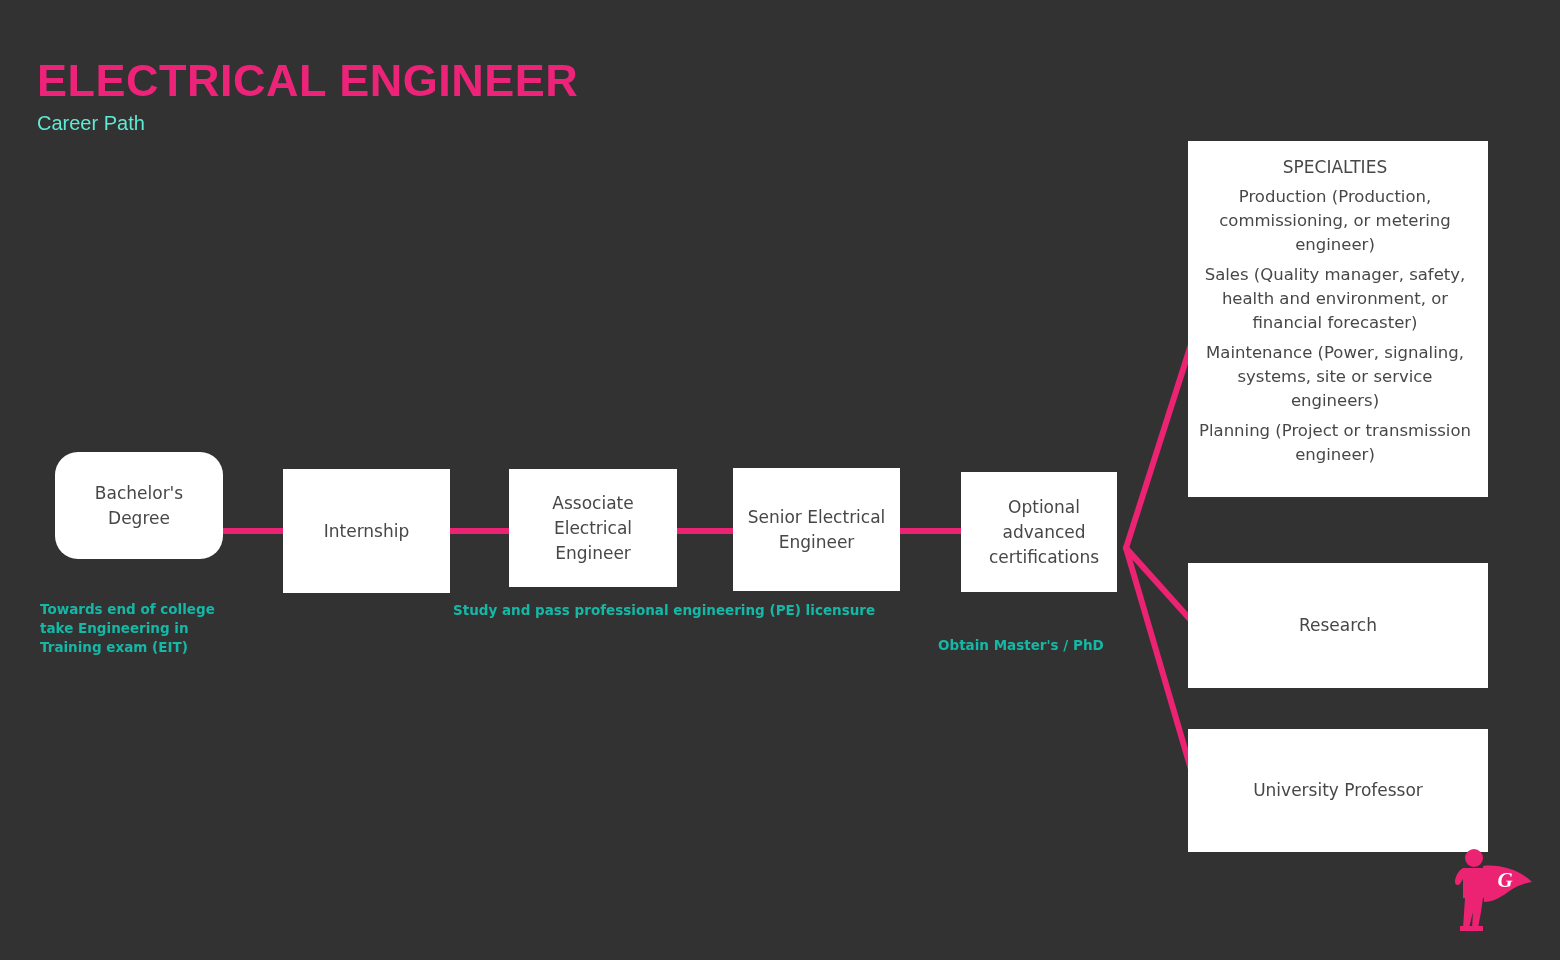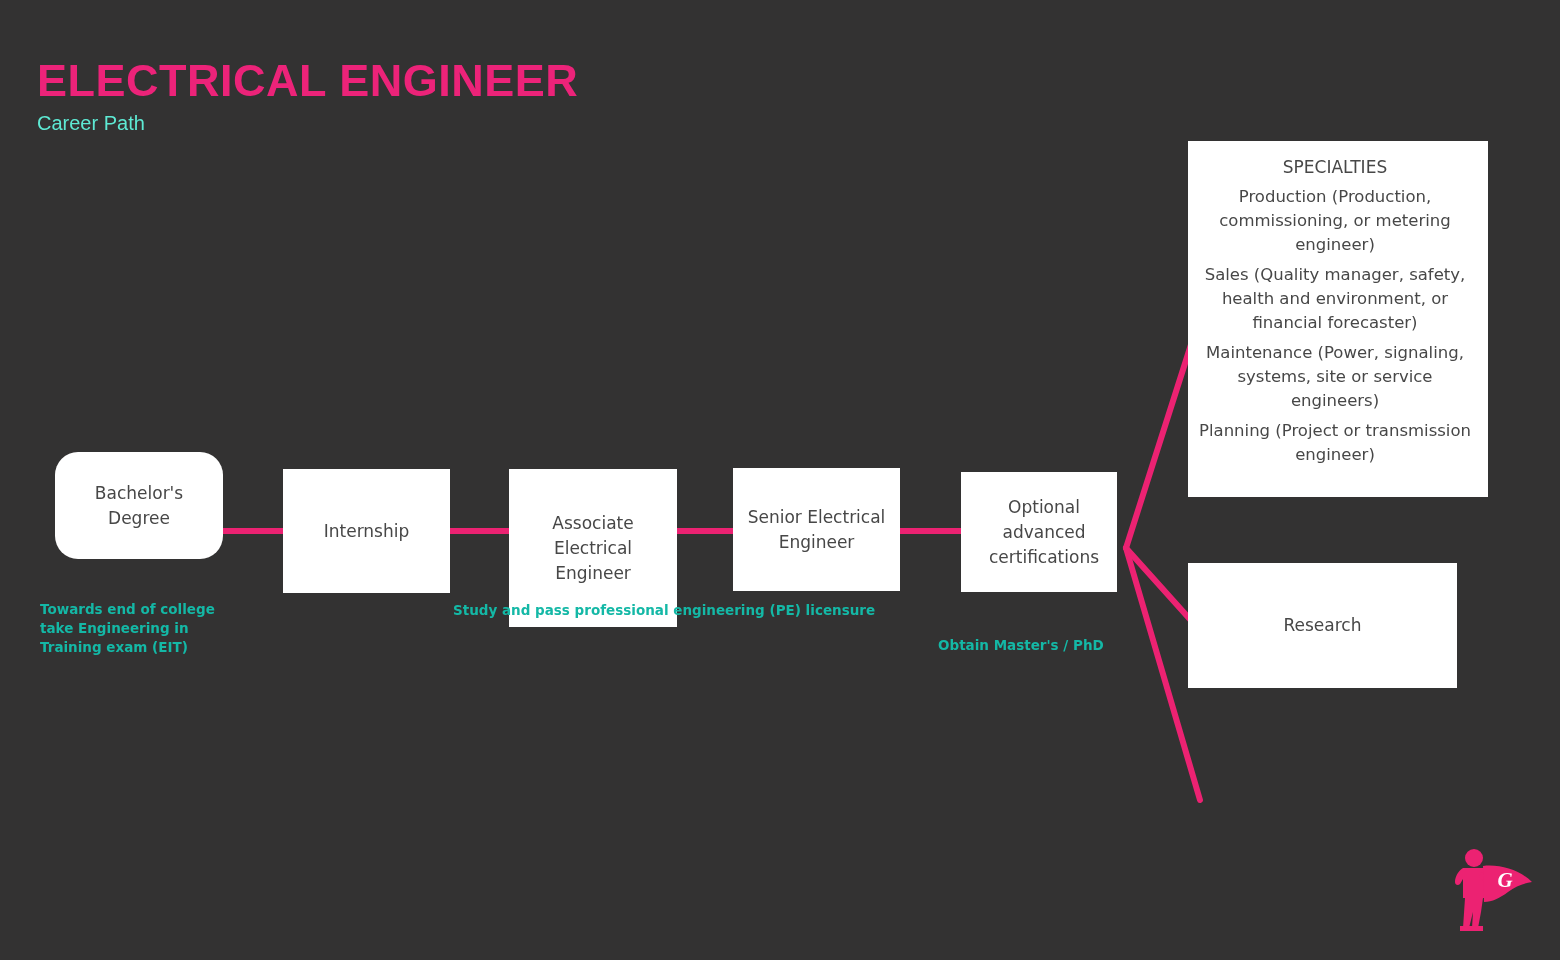--- a/index.html
+++ b/index.html
@@ -143,21 +143,21 @@
   </svg>
 
   <div class="node" style="left:55px; top:452px; width:168px; height:107px;border-radius:23px;">
     <div class="node-label">Bachelor's  Degree</div>
   </div>
 
   <div class="node" style="left:283px; top:469px; width:167px; height:124px;">
     <div class="node-label">Internship</div>
   </div>
 
-  <div class="node" style="left:509px; top:469px; width:168px; height:158px;justify-content:flex-end;">
+  <div class="node" style="left:509px; top:469px; width:168px; height:118px;justify-content:flex-end;">
     <div class="node-label">Associate<br>Electrical Engineer</div>
   </div>
 
   <div class="node" style="left:733px; top:468px; width:167px; height:123px;">
     <div class="node-label">Senior Electrical<br>Engineer</div>
   </div>
 
   <div class="node" style="left:961px; top:472px; width:156px; height:120px;padding-left:10px;">
     <div class="node-label">Optional advanced<br>certifications</div>
   </div>
@@ -169,24 +169,27 @@
   <div class="caption" style="left:938px; top:636px; width:250px;">Obtain Master's  / PhD</div>
 
   <div id="specialties">
     <div id="specialties-title">SPECIALTIES</div>
     <div class="spec-item">Production (Production, commissioning, or metering engineer)</div>
     <div class="spec-item">Sales (Quality manager, safety, health and environment, or financial forecaster)</div>
     <div class="spec-item">Maintenance (Power, signaling, systems, site or service engineers)</div>
     <div class="spec-item">Planning (Project or transmission engineer)</div>
   </div>
 
-  <div class="node" style="left:1188px; top:563px; width:269px; height:125px;">
+  <div class="node" style="left:1188px; top:563px; width:300px; height:125px;">
     <div class="node-label">Research</div>
   </div>
 
+  <div class="node" style="left:1188px; top:729px; width:300px; height:123px;">
+    <div class="node-label">University Professor</div>
+  </div>
 
   <svg id="logo" viewBox="0 0 90 86" xmlns="http://www.w3.org/2000/svg">
     <g fill="#ec2272">
 
       <circle cx="24" cy="12" r="9"></circle>
 
       <path d="M13 22 C8 25, 5 31, 5 36 C5 39, 8 40, 10 38 L13 33 L13 52 L35 52 L35 22 Z"></path>
 
       <path d="M31 26 C38 28, 42 33, 42 38 C42 41, 38 41, 36 39 C34 36, 32 33, 29 32 Z"></path>
 

